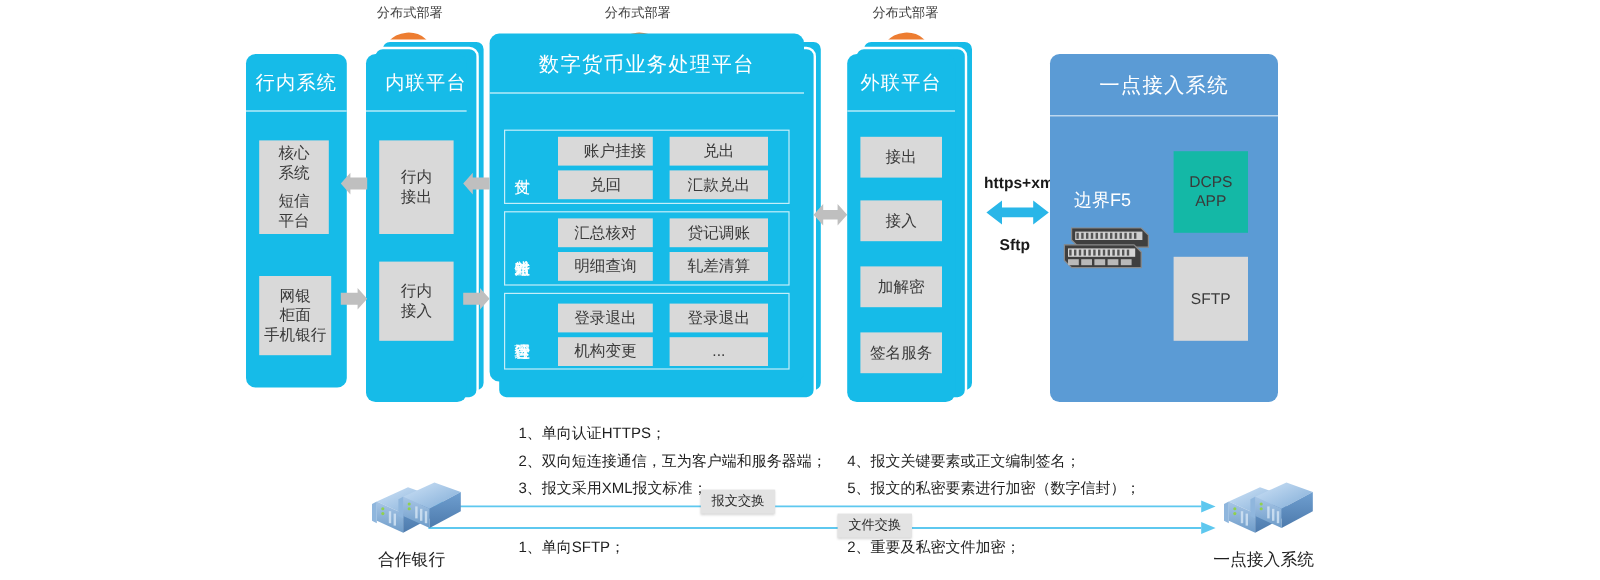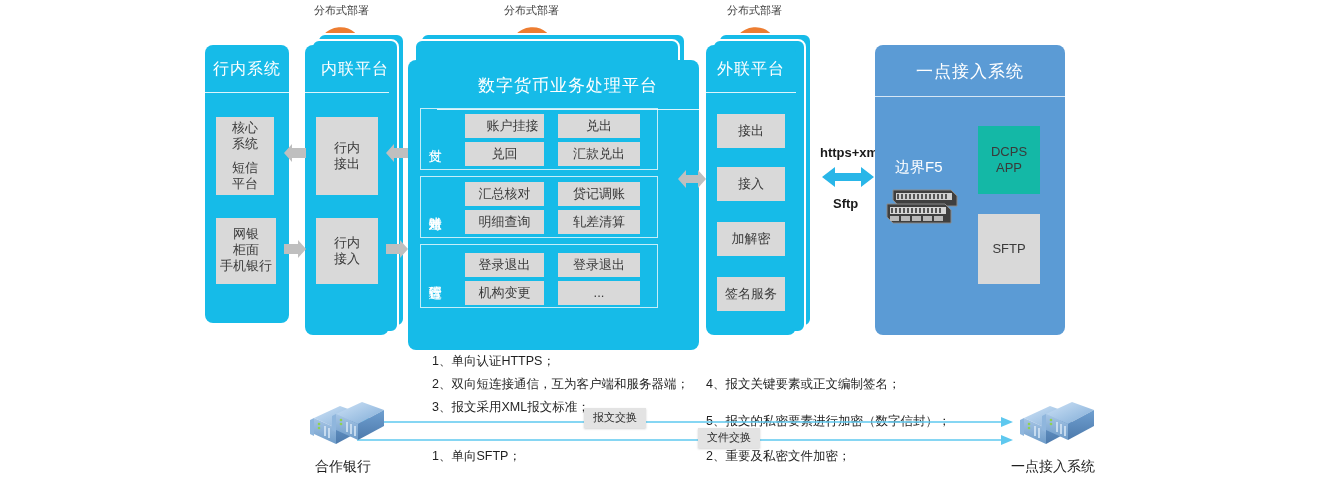--- a/index.html
+++ b/index.html
@@ -92,21 +92,21 @@
     <div class="card-title" style="font-size:16px;padding-top:14px;padding-bottom:12px;">行内系统</div>
     <div class="card-divider"></div>
   </div>
   <div class="gbox abs" style="left:216px;top:117px;width:58px;height:78px;flex-direction:column;text-align:right;">
     <div>核心</div>
     <div>系统</div>
     <div style="height:7px;"></div>
     <div>短信</div>
     <div>平台</div>
   </div>
-  <div class="gbox abs" style="left:216px;top:218px;width:60px;height:66px;flex-direction:column;font-family:Liberation Mono, monospace;">
+  <div class="gbox abs" style="left:216px;top:230px;width:60px;height:66px;flex-direction:column;">
     <div>网银</div>
     <div>柜面</div>
     <div>手机银行</div>
   </div>
 
   <div class="card-ghost" style="left:317px;top:33px;width:84px;height:290px;"></div>
   <div class="card-ghost" style="left:311px;top:39px;width:84px;height:290px;"></div>
   <div class="card-main" style="left:305px;top:45px;width:84px;height:290px;">
     <div class="card-title" style="font-size:16px;padding-top:14px;padding-bottom:12px;text-align:right;">内联平台</div>
     <div class="card-divider"></div>
@@ -122,21 +122,21 @@
 
   <svg class="garrow" style="left:284px;top:144px;" width="22" height="18">
     <path d="M22,4 L8,4 L8,0 L0,9 L8,18 L8,14 L22,14 Z" fill="#bfbfbf"></path>
   </svg>
   <svg class="garrow" style="left:284px;top:240px;" width="22" height="18">
     <path d="M0,4 L14,4 L14,0 L22,9 L14,18 L14,14 L0,14 Z" fill="#bfbfbf"></path>
   </svg>
 
   <div class="card-ghost" style="left:420px;top:33px;width:262px;height:290px;"></div>
   <div class="card-ghost" style="left:414px;top:39px;width:262px;height:290px;"></div>
-  <div class="card-main" style="left:408px;top:60px;width:262px;height:290px;padding-left:29px;">
+  <div class="card-main" style="left:408px;top:28px;width:262px;height:290px;">
     <div class="card-title" style="font-size:17px;padding-top:14px;padding-bottom:12px;">数字货币业务处理平台</div>
     <div class="card-divider"></div>
   </div>
 
   <div class="grp" style="left:420px;top:108px;width:238px;height:62px;"></div>
   <div class="grp-label" style="left:426px;top:112px;height:54px;">
     <span>支付</span>
   </div>
   <div class="gbox abs" style="left:465px;top:114px;width:79px;height:24px;padding-left:16px;">账户挂接</div>
   <div class="gbox abs" style="left:558px;top:114px;width:82px;height:24px;">兑出</div>
@@ -240,21 +240,21 @@
   <div class="gbox abs" style="left:978px;top:126px;width:62px;height:68px;flex-direction:column;background:#14b8a6;">
     <div>DCPS</div>
     <div>APP</div>
   </div>
   <div class="gbox abs" style="left:978px;top:214px;width:62px;height:70px;">SFTP</div>
 
   <div class="note" style="left:432px;top:351px;">1、单向认证HTTPS；</div>
   <div class="note" style="left:432px;top:374px;">2、双向短连接通信，互为客户端和服务器端；</div>
   <div class="note" style="left:432px;top:397px;">3、报文采用XML报文标准；</div>
   <div class="note" style="left:706px;top:374px;">4、报文关键要素或正文编制签名；</div>
-  <div class="note" style="left:706px;top:411px;">5、报文的私密要素进行加密（数字信封）；</div>
+  <div class="note" style="left:706px;top:397px;">5、报文的私密要素进行加密（数字信封）；</div>
 
   <svg class="abs" style="left:355px;top:414px;" width="660" height="16">
     <line x1="14" y1="8" x2="646" y2="8" stroke="#5ec8ef" stroke-width="1.6"></line>
     <path d="M14,3 L14,13 L2,8 Z" fill="#5ec8ef"></path>
     <path d="M646,3 L646,13 L658,8 Z" fill="#5ec8ef"></path>
   </svg>
   <div class="exch-label" style="left:584px;top:408px;">报文交换</div>
 
   <svg class="abs" style="left:355px;top:432px;" width="660" height="16">
     <line x1="2" y1="8" x2="646" y2="8" stroke="#5ec8ef" stroke-width="1.6"></line>

